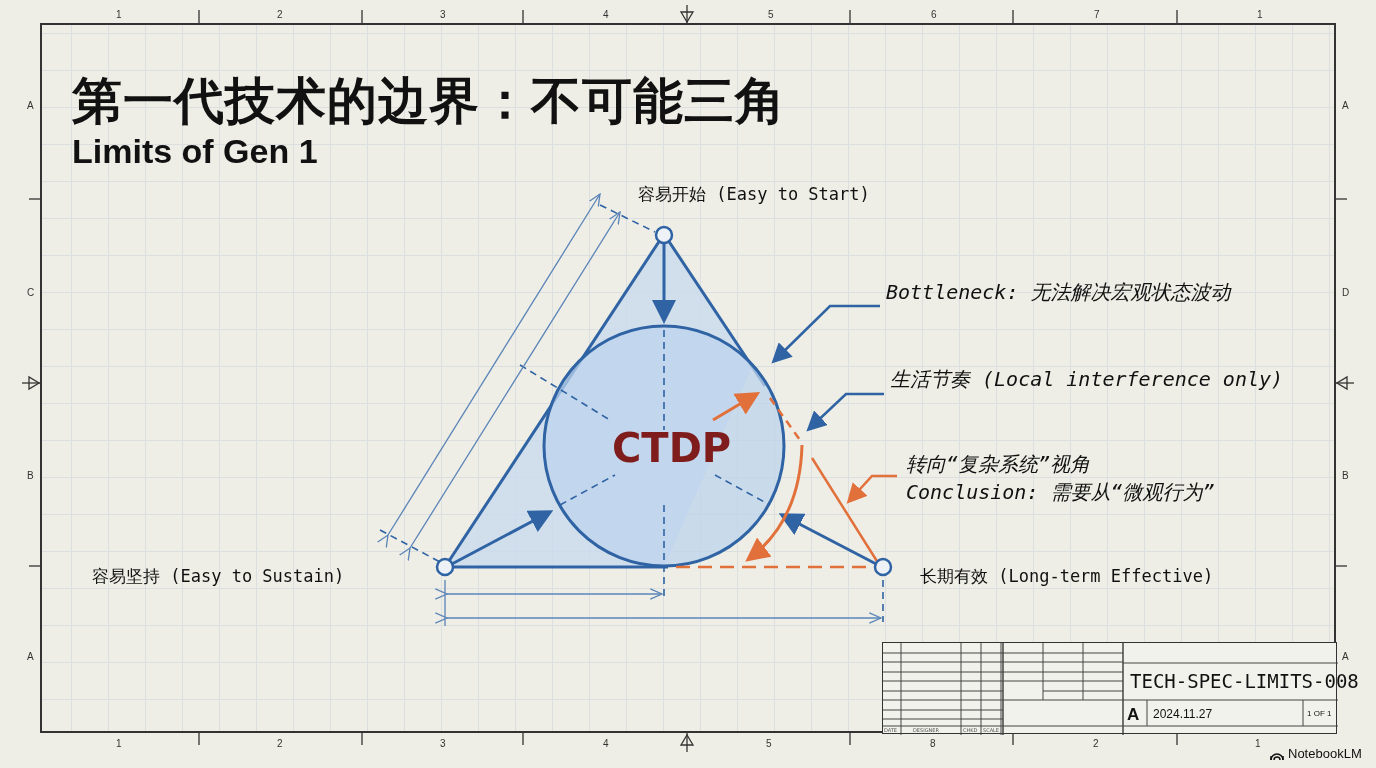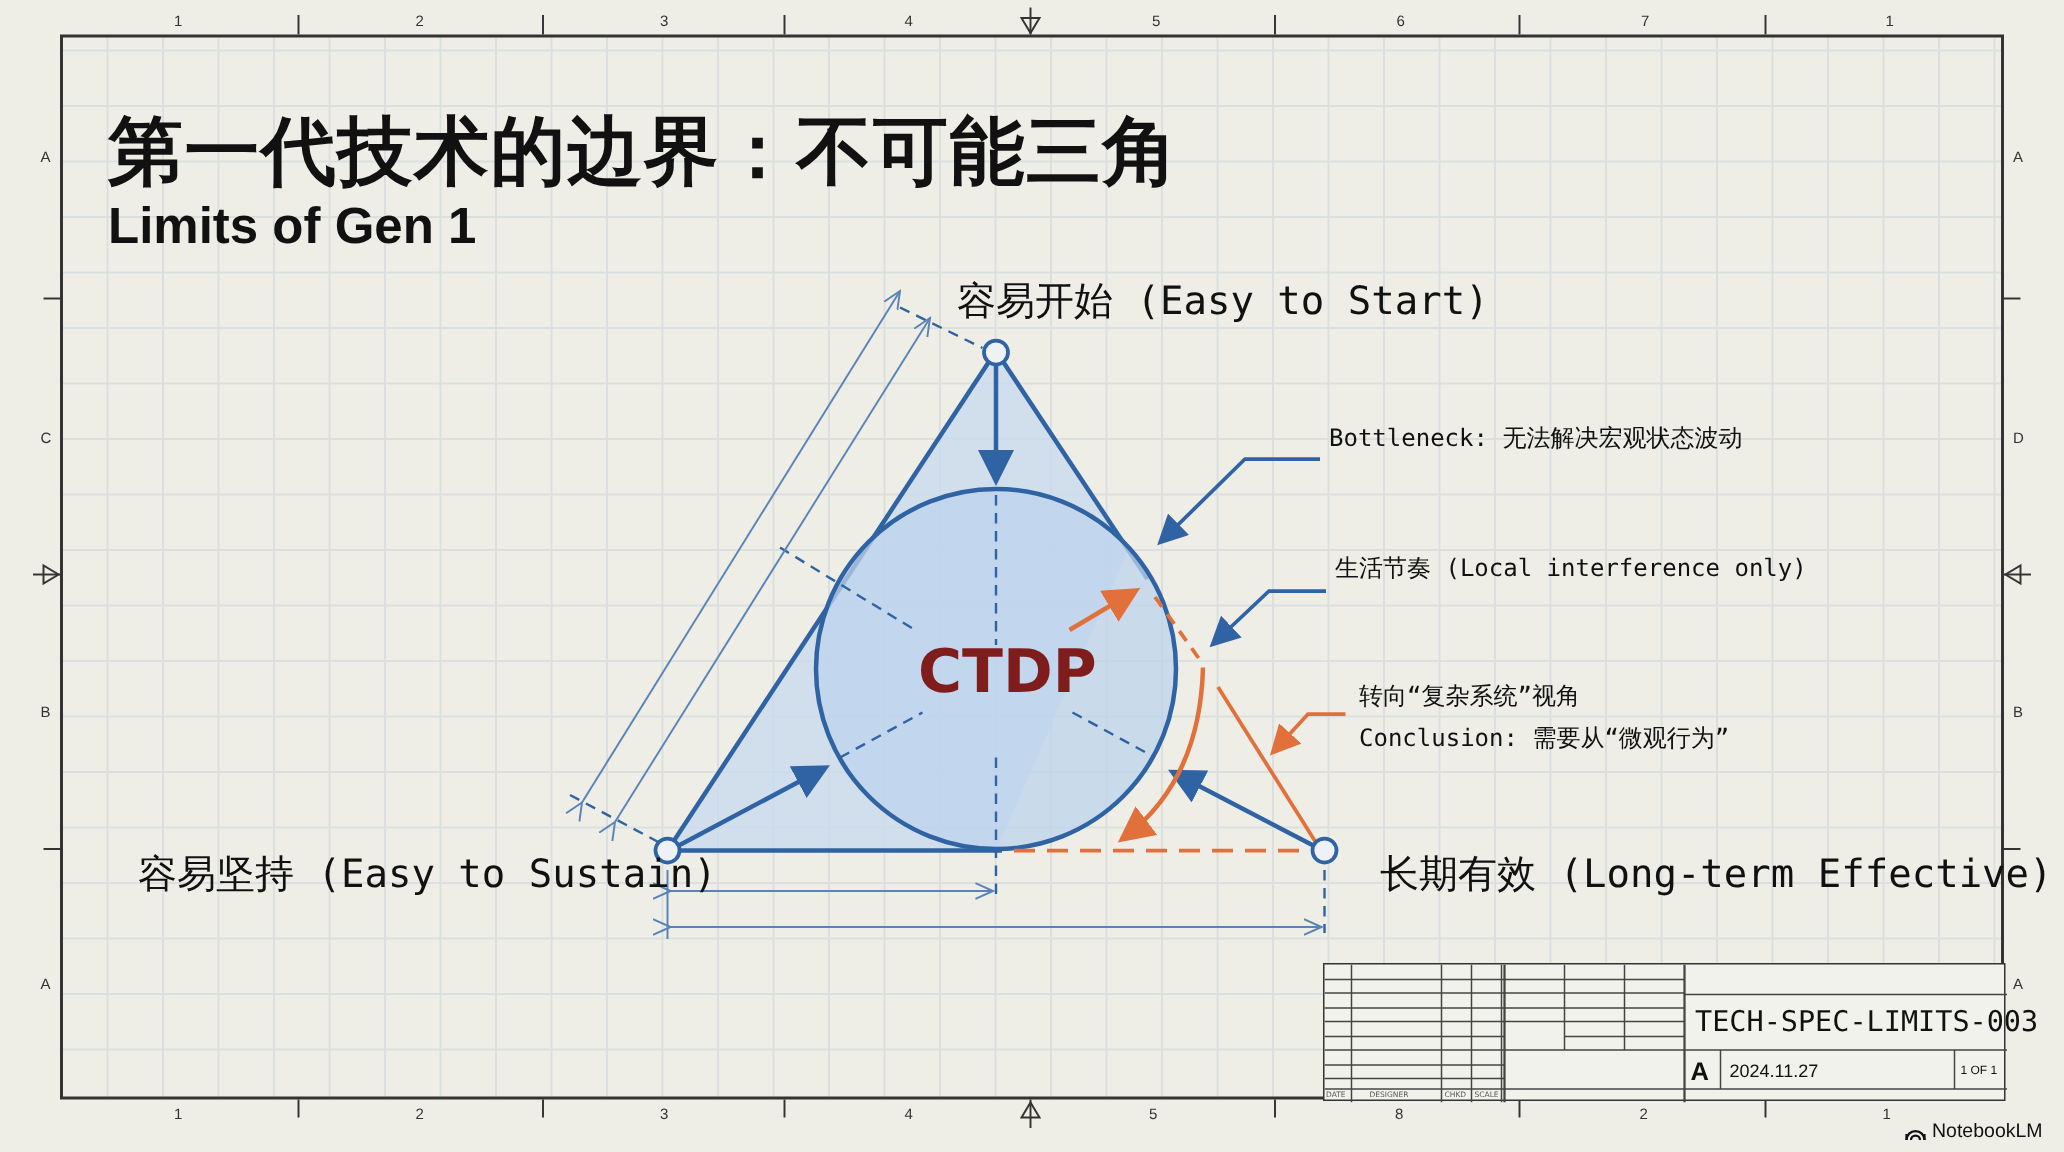--- a/index.html
+++ b/index.html
@@ -4,22 +4,22 @@
 <style>
   html,body{margin:0;padding:0;}
   body{width:1376px;height:768px;background:#eeeee6;position:relative;overflow:hidden;font-family:"DejaVu Sans",sans-serif;color:#111;}
   .abs{position:absolute;}
   .frame{position:absolute;left:40px;top:23px;width:1296px;height:710px;border:2px solid #333;box-sizing:border-box;
     background-image:linear-gradient(#dcdfe0 1px,transparent 1px),linear-gradient(90deg,#dcdfe0 1px,transparent 1px);
     background-size:37px 37px;background-position:-8px 8px;}
   .zone{position:absolute;font-size:10px;color:#333;font-family:"Liberation Sans",sans-serif;}
   .title-cn{position:absolute;left:72px;top:68px;font-size:50px;font-weight:bold;letter-spacing:1px;font-family:"DejaVu Sans",sans-serif;}
   .title-en{position:absolute;left:72px;top:132px;font-size:34px;font-weight:bold;font-family:"Liberation Sans",sans-serif;}
-  .lbl{position:absolute;font-size:26px;font-family:"DejaVu Sans Mono",monospace;white-space:nowrap;}
-  .note{position:absolute;font-size:16px;font-family:"DejaVu Sans Mono",monospace;line-height:28px;white-space:nowrap;}
+  .lbl{position:absolute;font-size:17px;font-family:"DejaVu Sans Mono",monospace;white-space:nowrap;}
+  .note{position:absolute;font-size:20px;font-family:"DejaVu Sans Mono",monospace;line-height:28px;white-space:nowrap;font-style:italic;}
   .tb{position:absolute;left:882px;top:642px;width:455px;height:92px;border:1.5px solid #333;box-sizing:border-box;background:#f2f2ec;}
   .docno{position:absolute;left:1130px;top:670px;font-size:19px;font-family:"DejaVu Sans Mono",monospace;}
   .rev{position:absolute;left:1127px;top:705px;font-size:17px;font-weight:bold;font-family:"Liberation Sans",sans-serif;}
   .date{position:absolute;left:1153px;top:707px;font-size:12px;font-family:"Liberation Sans",sans-serif;}
   .sheet{position:absolute;left:1307px;top:709px;font-size:8px;font-family:"Liberation Sans",sans-serif;}
   .brand{position:absolute;left:1270px;top:746px;font-size:13px;font-family:"Liberation Sans",sans-serif;display:flex;align-items:flex-end;gap:4px;}
 </style>
 </head>
 <body>
 
@@ -195,21 +195,21 @@
       <line x1="264" y1="57" x2="264" y2="83"></line>
       <line x1="420" y1="57" x2="420" y2="83"></line>
       <line x1="240" y1="83" x2="455" y2="83"></line>
     </g>
   </svg>
   <div class="abs" style="left:1px;top:84px;font-size:5px;color:#555">DATE</div>
   <div class="abs" style="left:30px;top:84px;font-size:5px;color:#555">DESIGNER</div>
   <div class="abs" style="left:80px;top:84px;font-size:5px;color:#555">CHKD</div>
   <div class="abs" style="left:100px;top:84px;font-size:5px;color:#555">SCALE</div>
 </div>
-<div class="docno">TECH-SPEC-LIMITS-003</div>
+<div class="docno">TECH-SPEC-LIMITS-008</div>
 <div class="rev">A</div>
 <div class="date">2024.11.27</div>
 <div class="sheet">1 OF 1</div>
 
 <div class="brand">
   <svg width="14" height="12" viewBox="0 0 14 12">
     <path d="M1 11 A6 6 0 0 1 13 11" fill="none" stroke="#111" stroke-width="1.5"></path>
     <path d="M4 11 A3 3 0 0 1 10 11" fill="none" stroke="#111" stroke-width="1.5"></path>
     <path d="M1 11 L1 7 M13 11 L13 7" stroke="#111" stroke-width="1.5"></path>
   </svg>

